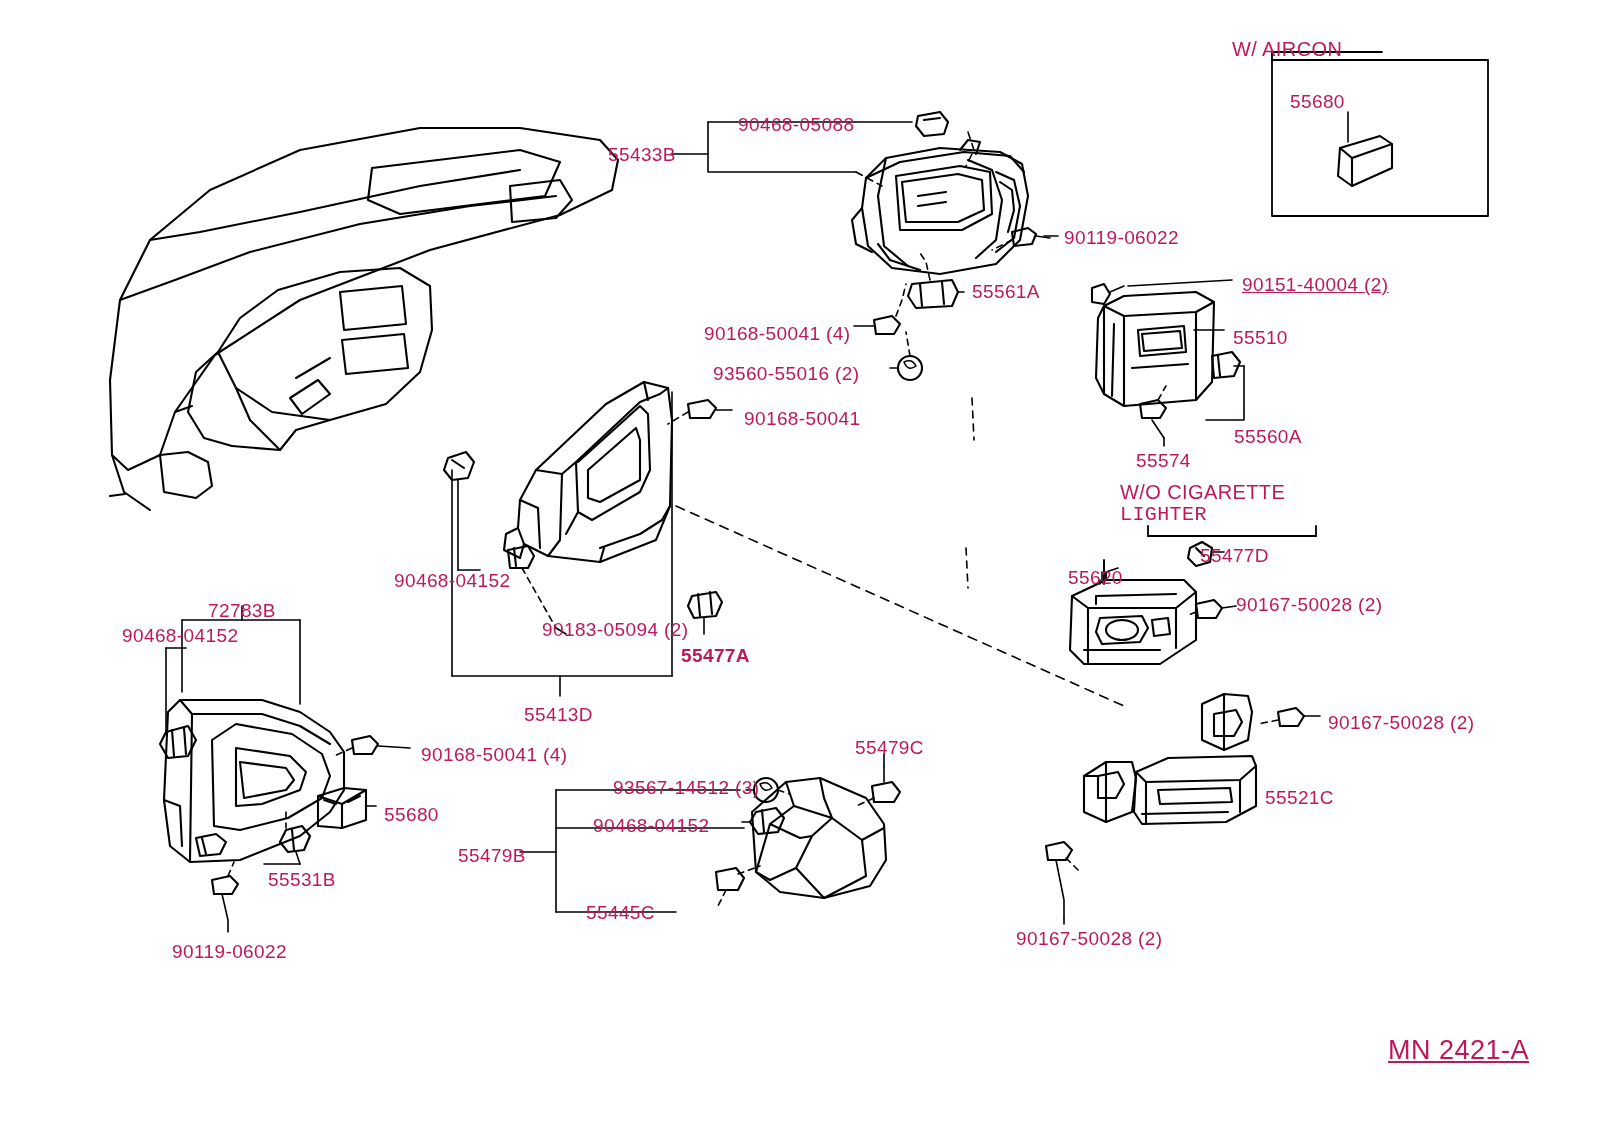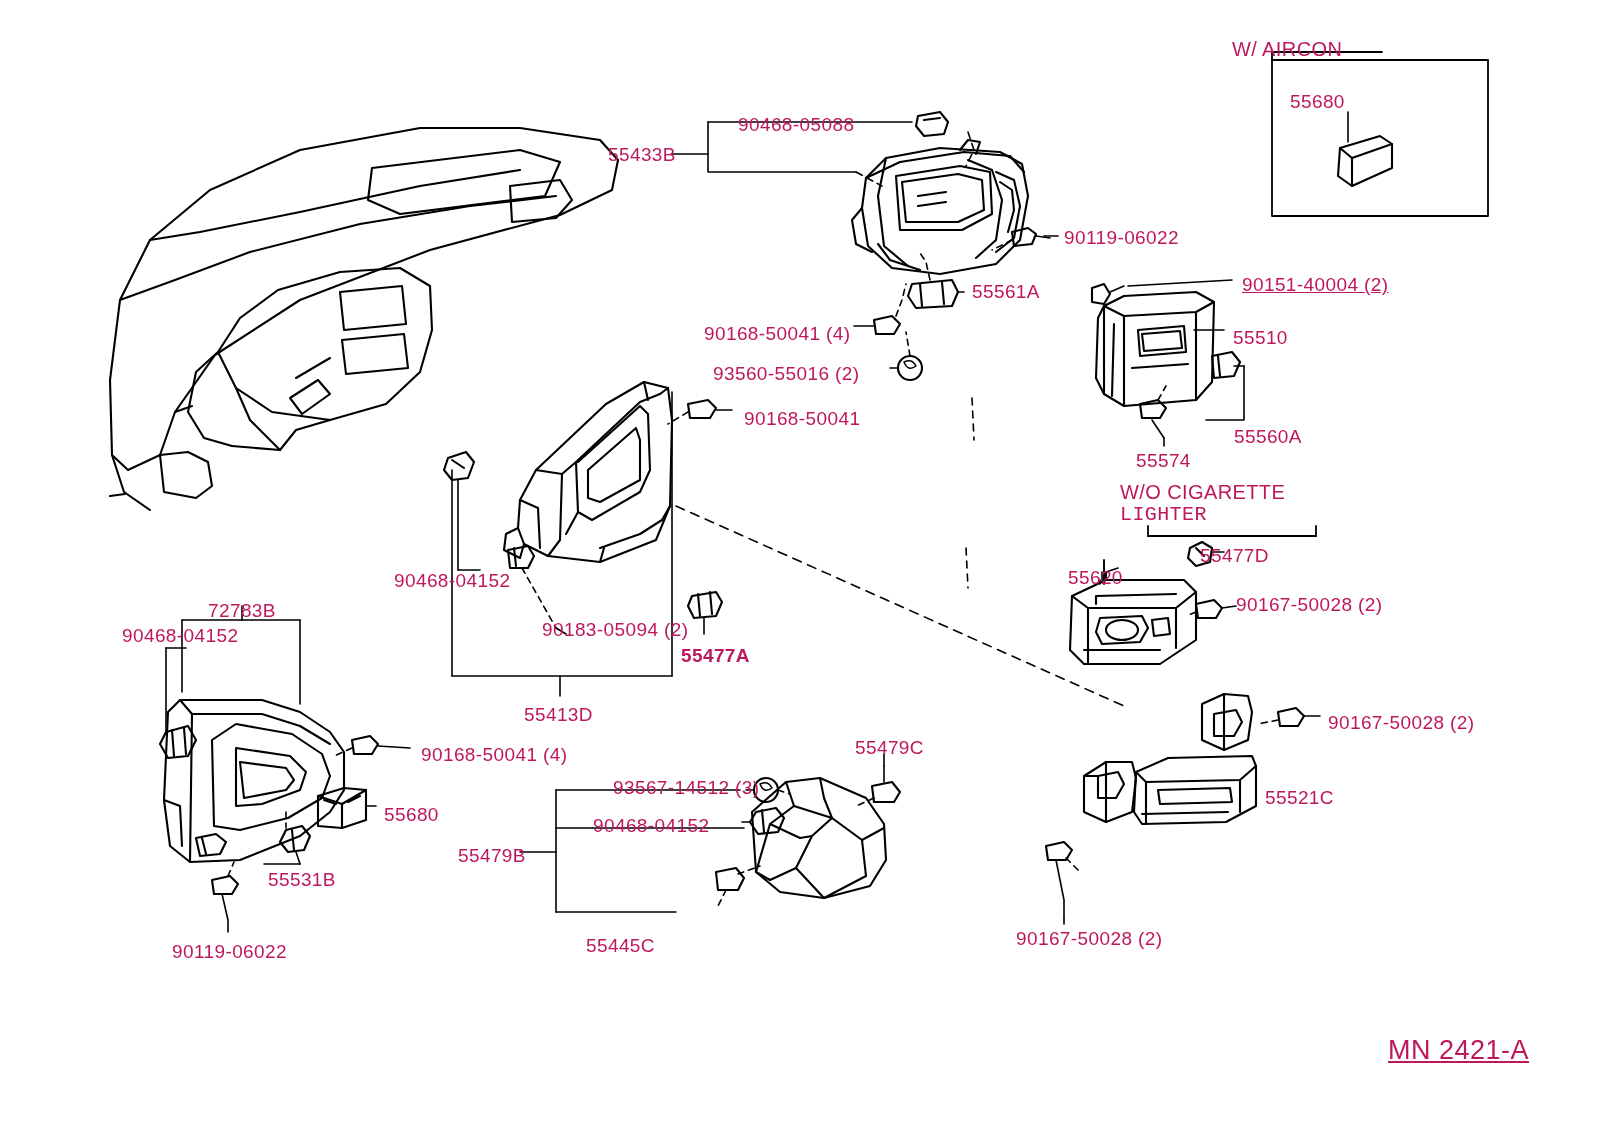--- a/index.html
+++ b/index.html
@@ -352,21 +352,21 @@
   <div class="lbl" style="left:208px; top:601px;">72783B</div>
   <div class="lbl" style="left:122px; top:626px;">90468-04152</div>
   <div class="lbl" style="left:421px; top:745px;">90168-50041 (4)</div>
   <div class="lbl" style="left:384px; top:805px;">55680</div>
   <div class="lbl" style="left:268px; top:870px;">55531B</div>
   <div class="lbl" style="left:172px; top:942px;">90119-06022</div>
   <div class="lbl" style="left:855px; top:738px;">55479C</div>
   <div class="lbl" style="left:613px; top:778px;">93567-14512 (3)</div>
   <div class="lbl" style="left:593px; top:816px;">90468-04152</div>
   <div class="lbl" style="left:458px; top:846px;">55479B</div>
-  <div class="lbl" style="left:586px; top:903px;margin-top:33px;">55445C</div>
+  <div class="lbl" style="left:586px; top:903px;">55445C</div>
   <div class="lbl" style="left:1328px; top:713px;">90167-50028 (2)</div>
   <div class="lbl" style="left:1265px; top:788px;">55521C</div>
   <div class="lbl" style="left:1016px; top:929px;">90167-50028 (2)</div>
 
   <div class="lbl big" style="left:1232px; top:38px;">W/ AIRCON</div>
   <div class="lbl big" style="left:1120px; top:481px;">W/O CIGARETTE</div>
   <div class="lbl big" style="left:1120px; top:504px;font-family:Liberation Mono, monospace;">LIGHTER</div>
 
   <div class="lbl footer" style="left:1388px; top:1036px;">MN 2421-A</div>
 

